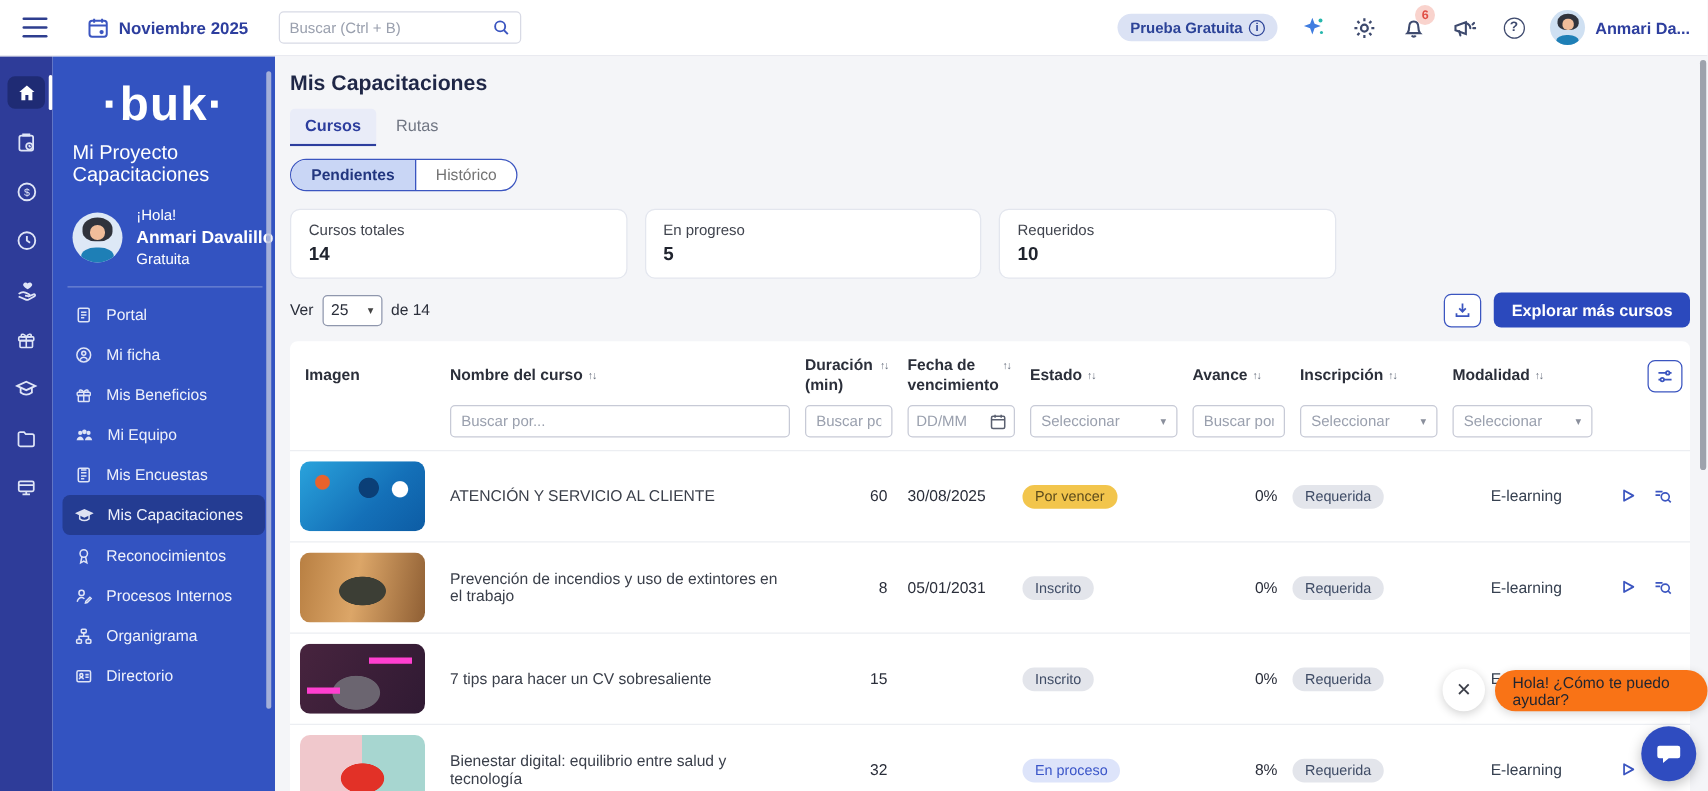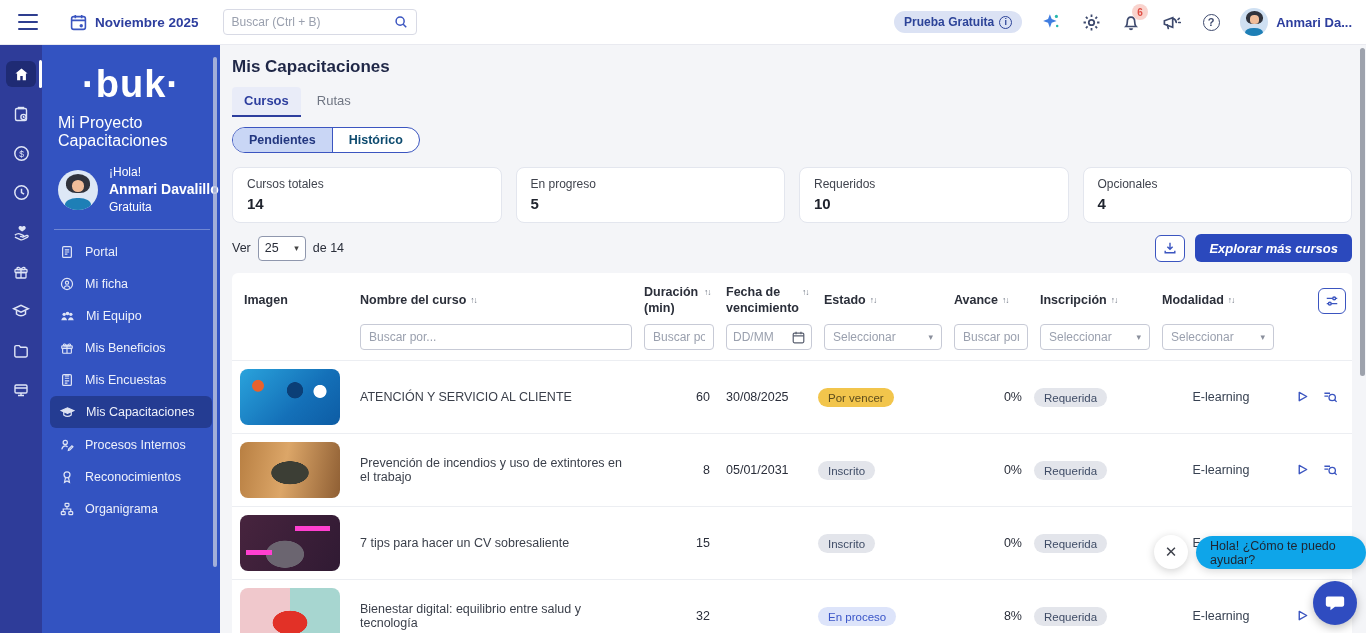--- a/index.html
+++ b/index.html
@@ -58,35 +58,35 @@
   .sb-item svg { flex:none; opacity:.92; }
 
   
   .main { position:absolute; top:45px; left:220px; width:1146px; height:588px; background:#f4f5f8; overflow:hidden;
     padding:10px 14px 0 12px; }
   .page-title { font-size:17px; font-weight:700; color:#1f2747; margin:2px 0 10px; }
   .tabs { display:flex; gap:4px; margin-bottom:10px; }
   .tab { font-size:13px; padding:6px 12px 7px; cursor:pointer; color:#707683; border-bottom:2px solid transparent; border-radius:4px 4px 0 0;}
   .tab.active { background:#e9ecf8; color:#2d3e9e; border-bottom-color:#2d3e9e; font-weight:600;}
   .segmented { display:inline-flex; border:1px solid #3b55c0; border-radius:15px; overflow:hidden; margin-bottom:14px; background:#fff;}
-  .seg-btn { font-size:12.5px; padding:5px 16px; color:#0c4a6e; font-weight:700; cursor:pointer;}
+  .seg-btn { font-size:12.5px; padding:5px 16px; color:#737373; font-weight:400; cursor:pointer;}
   .seg-btn.active { background:#c9d6f5; color:#22367f; font-weight:700; border-right:1px solid #3b55c0;}
   .stats { display:grid; grid-template-columns:repeat(4,1fr); gap:14px; margin-bottom:10px; }
   .stat-card { background:#fff; border:1px solid #e3e6ee; border-radius:8px; padding:9px 14px; height:56px;}
   .stat-label { font-size:12px; color:#40444e; }
   .stat-value { font-size:15px; font-weight:700; color:#20242e; margin-top:4px;}
   .controls { display:flex; align-items:center; margin-bottom:10px; height:30px; font-size:12.5px;}
   .pagesize { display:inline-flex; align-items:center; gap:10px; width:48px; height:25px; border:1px solid #8f97ad;
     border-radius:4px; margin:0 7px; padding:0 6px; background:#fff; cursor:pointer; justify-content:space-between;}
   .pagesize .chev { font-size:9px; color:#444; }
   .controls-right { margin-left:auto; display:flex; gap:10px; align-items:center;}
   .dl-btn { width:30px; height:27px; border:1.5px solid #3b55c0; border-radius:6px; background:#fff; color:#3b55c0;
     display:flex; align-items:center; justify-content:center; cursor:pointer;}
   .explore-btn { height:28px; background:#2b49bd; color:#fff; border:none; border-radius:6px; font-size:13px;
-    font-weight:700; padding:1px 14px; cursor:pointer; font-family:inherit;font-style:italic;}
+    font-weight:700; padding:1px 14px; cursor:pointer; font-family:inherit;}
 
   
   .table { background:#fff; border-radius:6px 6px 0 0; }
   .tgrid { display:grid; grid-template-columns:116px minmax(0,1fr) 82px 98px 130px 86px 122px 124px 66px; align-items:center; padding:0 6px;}
   .thead { padding-top:8px; }
   .th { font-size:12.5px; font-weight:700; color:#2b2f3a; padding:4px 6px; display:flex; align-items:flex-start; gap:4px; line-height:1.25;}
   .sort { font-size:8.5px; color:#6b7280; letter-spacing:-1px; margin-top:2px; cursor:pointer; }
   .th-filterbtn { justify-self:end; width:28px; height:26px; border:1.5px solid #3b55c0; border-radius:6px; background:#fff;
     color:#3b55c0; display:flex; align-items:center; justify-content:center; cursor:pointer;}
   .tfilters { padding-bottom:10px; padding-top:4px; }
@@ -126,21 +126,21 @@
   .badge.info    { background:#dde4fa; color:#3a55c8; }
   .cprog { font-size:12.5px; text-align:right; padding-right:12px; color:#2a2e3a;}
   .cmod { font-size:12.5px; color:#374151; padding-left:6px;text-align:center;}
   .cactions { display:flex; gap:14px; justify-content:flex-end; padding-right:8px; color:#3b55c0;}
   .act-icon { cursor:pointer; display:flex; }
 
   
   .chat-close { position:absolute; left:1154px; top:535px; width:34px; height:34px; border-radius:50%; background:#fff;
     box-shadow:0 2px 8px rgba(0,0,0,.18); display:flex; align-items:center; justify-content:center; cursor:pointer;
     color:#3c3f49; font-size:15px; z-index:40;}
-  .chat-tip { position:absolute; left:1196px; top:536px; height:33px; background:#0ea5e9; border-radius:17px;
+  .chat-tip { position:absolute; left:1196px; top:536px; height:33px; background:#f97316; border-radius:17px;
     box-shadow:0 2px 8px rgba(0,0,0,.16); display:flex; align-items:center; padding:0 14px; font-size:12.5px;
     color:#1f2430; z-index:40;}
   .chat-fab { position:absolute; left:1313px; top:581px; width:44px; height:44px; border-radius:50%; background:#2f4cc0;
     box-shadow:0 3px 10px rgba(0,0,0,.25); display:flex; align-items:center; justify-content:center; cursor:pointer; z-index:40;}
 
   
   .page-scrollbar { position:absolute; right:1px; top:48px; width:5px; height:328px; background:#9da2ac; border-radius:3px; z-index:35;}
 </style>
 </head>
 <body>
@@ -301,75 +301,83 @@
     </div>
     <div class="sb-item">
       <svg width="14" height="14" viewBox="0 0 16 16" fill="none" stroke="#eef1fb" stroke-width="1.4">
           <circle cx="8" cy="8" r="6.3"></circle>
           <circle cx="8" cy="6.5" r="1.8"></circle>
           <path d="M4.6 12.3c.8-1.6 2-2.3 3.4-2.3s2.6.7 3.4 2.3"></path>
         </svg>
       <span>Mi ficha</span>
     </div>
     <div class="sb-item">
+      <svg width="14" height="14" viewBox="0 0 16 16" fill="none" stroke="#eef1fb" stroke-width="1.3">
+          <rect x="2" y="5.5" width="12" height="3" rx="0.8"></rect>
+          <rect x="3" y="8.5" width="10" height="5.5" rx="0.8"></rect>
+          <path d="M8 5.5v8.5M8 5.5C6.5 3 4 2.8 4 4.5s2.5 1 4 1zm0 0c1.5-2.5 4-2.7 4-1s-2.5 1-4 1z"></path>
+        </svg>
+      <span>Mis Beneficios</span>
+    </div>
+    <div class="sb-item">
       <svg width="15" height="14" viewBox="0 0 18 14" fill="#eef1fb">
           <circle cx="5" cy="5" r="2"></circle>
           <circle cx="13" cy="5" r="2"></circle>
           <circle cx="9" cy="4" r="2.2"></circle>
           <path d="M1.5 12c.6-2.4 2-3.6 3.5-3.6S7.9 9.6 8.5 12zM9.5 12c.6-2.4 2-3.6 3.5-3.6s2.9 1.2 3.5 3.6z"></path>
         </svg>
       <span>Mi Equipo</span>
     </div>
     <div class="sb-item">
-      <svg width="14" height="14" viewBox="0 0 16 16" fill="none" stroke="#eef1fb" stroke-width="1.3">
-          <rect x="2" y="5.5" width="12" height="3" rx="0.8"></rect>
-          <rect x="3" y="8.5" width="10" height="5.5" rx="0.8"></rect>
-          <path d="M8 5.5v8.5M8 5.5C6.5 3 4 2.8 4 4.5s2.5 1 4 1zm0 0c1.5-2.5 4-2.7 4-1s-2.5 1-4 1z"></path>
-        </svg>
-      <span>Mis Beneficios</span>
-    </div>
-    <div class="sb-item">
       <svg width="14" height="14" viewBox="0 0 16 16" fill="none" stroke="#eef1fb" stroke-width="1.4">
           <rect x="3" y="1.8" width="10" height="12.4" rx="1.4"></rect>
           <path d="M5.5 6h5M5.5 9h5M5.5 11.5h3"></path>
           <path d="M5.5 3.4h5"></path>
         </svg>
       <span>Mis Encuestas</span>
     </div>
     <div class="sb-item active">
       <svg width="15" height="15" viewBox="0 0 16 16" fill="none" stroke="#eef1fb" stroke-width="1.3">
           <path d="M1.5 6L8 3l6.5 3L8 9z" fill="#eef1fb"></path>
           <path d="M4 7.5v3.2c2.4 1.8 5.6 1.8 8 0V7.5"></path>
         </svg>
       <span>Mis Capacitaciones</span>
     </div>
     <div class="sb-item">
       <svg width="14" height="14" viewBox="0 0 16 16" fill="none" stroke="#eef1fb" stroke-width="1.4">
+          <circle cx="8" cy="5.5" r="3.4"></circle>
+          <path d="M6.3 8.6L5.2 14l2.8-1.6L10.8 14 9.7 8.6"></path>
+        </svg>
+      <span>Reconocimientos</span>
+    </div>
+    <div class="sb-item">
+      <svg width="14" height="14" viewBox="0 0 16 16" fill="none" stroke="#eef1fb" stroke-width="1.4">
           <circle cx="6" cy="5" r="2.4"></circle>
           <path d="M2 13c.7-2.6 2.2-3.9 4-3.9 1 0 1.9.4 2.6 1.2"></path>
           <path d="M10 12.5l3.6-3.6 1.2 1.2-3.6 3.6-1.6.4z"></path>
         </svg>
       <span>Procesos Internos</span>
-    </div>
-    <div class="sb-item">
-      <svg width="14" height="14" viewBox="0 0 16 16" fill="none" stroke="#eef1fb" stroke-width="1.4">
-          <circle cx="8" cy="5.5" r="3.4"></circle>
-          <path d="M6.3 8.6L5.2 14l2.8-1.6L10.8 14 9.7 8.6"></path>
-        </svg>
-      <span>Reconocimientos</span>
     </div>
     <div class="sb-item">
       <svg width="14" height="14" viewBox="0 0 16 16" fill="none" stroke="#eef1fb" stroke-width="1.4">
           <rect x="5.8" y="1.5" width="4.4" height="3.4" rx="0.8"></rect>
           <rect x="1.5" y="11" width="4.4" height="3.4" rx="0.8"></rect>
           <rect x="10.1" y="11" width="4.4" height="3.4" rx="0.8"></rect>
           <path d="M8 4.9V8M8 8H3.7v3M8 8h4.3v3"></path>
         </svg>
       <span>Organigrama</span>
     </div>
+    <div class="sb-item">
+      <svg width="14" height="14" viewBox="0 0 16 16" fill="none" stroke="#eef1fb" stroke-width="1.4">
+          <rect x="1.8" y="3" width="12.4" height="10" rx="1.4"></rect>
+          <circle cx="5.8" cy="7" r="1.4"></circle>
+          <path d="M3.8 10.8c.4-1.1 1.1-1.7 2-1.7s1.6.6 2 1.7M9.5 6.5h3M9.5 9h3"></path>
+        </svg>
+      <span>Directorio</span>
+    </div>
   </div>
   <div class="sb-scrollbar"></div>
 </div>
 
 <div class="main">
   <div class="page-title">Mis Capacitaciones</div>
 
   <div class="tabs">
     <div class="tab active">Cursos</div>
     <div class="tab">Rutas</div>
@@ -385,24 +393,20 @@
       <div class="stat-label">Cursos totales</div>
       <div class="stat-value">14</div>
     </div>
     <div class="stat-card">
       <div class="stat-label">En progreso</div>
       <div class="stat-value">5</div>
     </div>
     <div class="stat-card">
       <div class="stat-label">Requeridos</div>
       <div class="stat-value">10</div>
-    </div>
-    <div class="stat-card">
-      <div class="stat-label">Opcionales</div>
-      <div class="stat-value">4</div>
     </div>
   </div>
 
   <div class="controls">
     <span>Ver</span>
     <span class="pagesize">
       <span>25</span>
       <span class="chev">▾</span>
     </span>
     <span>de 14</span>

